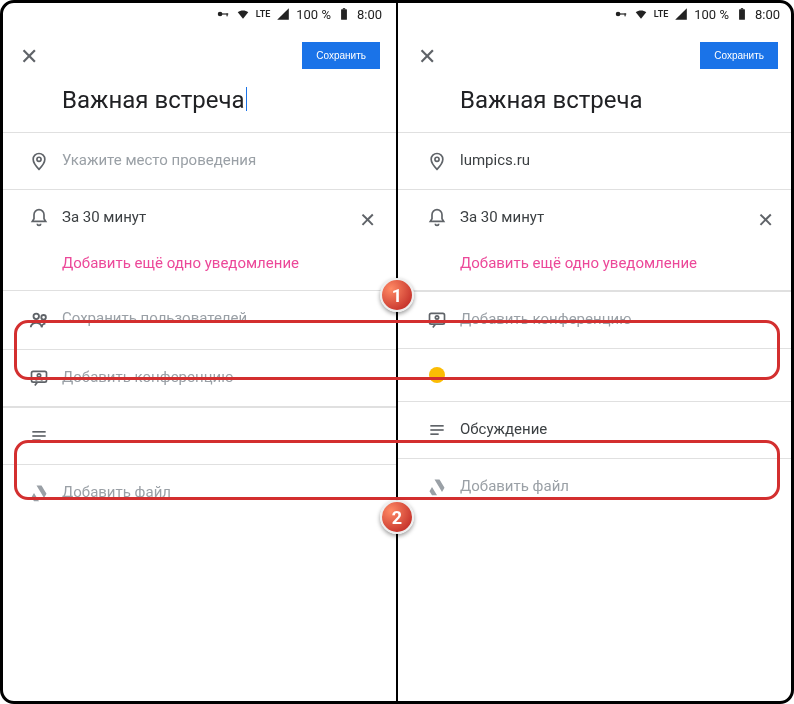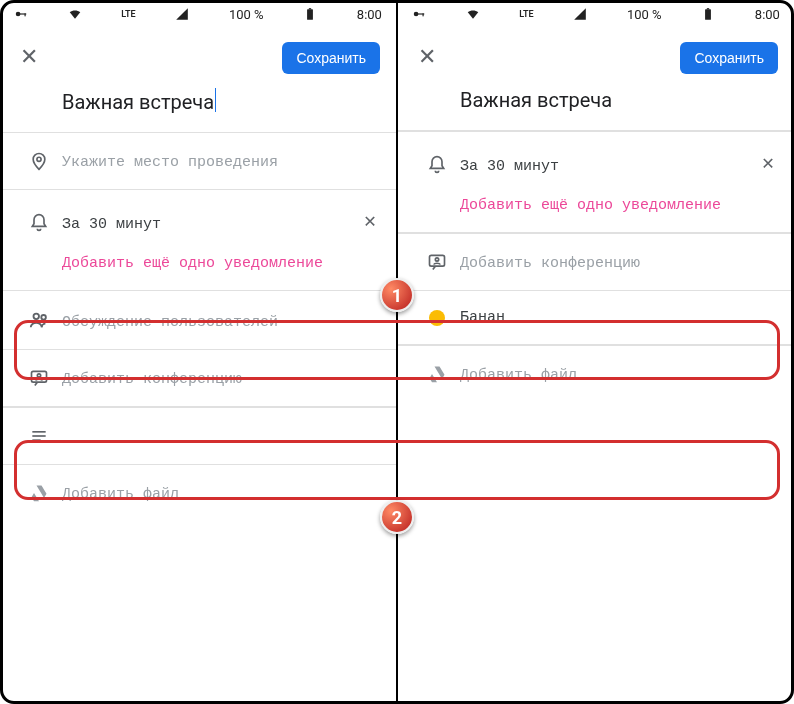--- a/index.html
+++ b/index.html
@@ -2,34 +2,34 @@
 <html><head>
 <meta charset="utf-8">
 <style>
   * { box-sizing: border-box; margin: 0; padding: 0; }
   html, body { width: 794px; height: 704px; font-family: Roboto, Arial, sans-serif; background: #fff; }
   .frame { position: absolute; inset: 0; border: 3px solid #000; border-radius: 14px; pointer-events: none; }
   .screens { display: flex; width: 100%; height: 100%; }
   .screen { width: 50%; height: 100%; background: #fff; position: relative; overflow: hidden; }
   .divider { width: 0; border-left: 2px solid #000; }
 
-  .status-bar { height: 28px; display: flex; justify-content: space-between; align-items: center; gap: 6px; padding: 0 14px; font-size: 13px; color: #222; }
+  .status-bar { height: 28px; display: flex; justify-content: flex-end; align-items: center; gap: 6px; padding: 0 14px; font-size: 13px; color: #222; }
   .status-bar svg { width: 14px; height: 14px; }
 
   .header { display: flex; align-items: flex-start; padding: 14px 16px 0 16px; }
   .close-x { font-size: 22px; color: #5f6368; line-height: 1; cursor: pointer; padding: 4px; }
   .spacer { flex: 1; }
-  .save-btn { background: #1a73e8; color: #fff; border: none; border-radius: 6px; padding: 8px 14px; font-size: 14px; font-weight: 500; cursor: pointer; }
-
-  .title-row { padding: 14px 16px 18px 62px; font-size: 20px; color: #202124; position: relative; }
+  .save-btn { background: #1a73e8; color: #fff; border: none; border-radius: 0; padding: 8px 14px; font-size: 10px; font-weight: 500; cursor: pointer; }
+
+  .title-row { padding: 14px 16px 18px 62px; font-size: 24px; color: #202124; position: relative; }
   .cursor-caret::after { content: ""; display: inline-block; width: 1px; height: 24px; background: #1a73e8; vertical-align: -3px; margin-left: 1px; }
 
   .hr { height: 1px; background: #e0e0e0; }
 
-  .row { display: flex; align-items: flex-end; padding: 18px 16px; font-family: Liberation Mono, monospace; }
+  .row { display: flex; align-items: flex-start; padding: 18px 16px; }
   .row .icon-slot { width: 46px; display: flex; justify-content: center; align-items: center; color: #5f6368; }
   .row .label { flex: 1; font-size: 15px; color: #3c4043; }
   .row .label.placeholder { color: #9aa0a6; }
   .row .clear-x { font-size: 20px; color: #5f6368; cursor: pointer; padding: 0 4px; }
   .row .color-dot { width: 16px; height: 16px; border-radius: 50%; }
   .row .blur { filter: blur(3px); display: inline-block; }
 
   .row.add-more { padding-top: 4px; padding-bottom: 18px; }
   .row.add-more .icon-slot { visibility: hidden; }
   .row.add-more .label { color: #ec4899; }
@@ -103,21 +103,21 @@
     <div class="hr"></div>
     <div class="row">
       <span class="icon-slot">
           <svg width="22" height="22" viewBox="0 0 24 24" fill="none" stroke="#5f6368" stroke-width="2">
             <circle cx="9" cy="8" r="3"></circle>
             <circle cx="17" cy="9" r="2.5"></circle>
             <path d="M3 20c0-3 3-5 6-5s6 2 6 5"></path>
             <path d="M15 20c0-2.5 2-4 4-4"></path>
           </svg>
         </span>
-      <span class="label placeholder">Обсуждение пользователей</span>
+      <span class="label placeholder">Сохранить пользователей</span>
     </div>
 
     <div class="hr"></div>
     <div class="row">
       <span class="icon-slot">
           <svg width="20" height="20" viewBox="0 0 24 24" fill="none" stroke="#5f6368" stroke-width="2">
             <rect x="3" y="4" width="18" height="13" rx="2"></rect>
             <circle cx="12" cy="9" r="2"></circle>
             <path d="M8 15c1-2 7-2 8 0"></path>
             <path d="M7 21l3-4"></path>
@@ -176,20 +176,29 @@
 
     <div class="header">
       <span class="close-x">✕</span>
       <span class="spacer"></span>
       <button class="save-btn">Сохранить</button>
     </div>
 
     <div class="title-row">Важная встреча</div>
 
     <div class="hr"></div>
+    <div class="row">
+      <span class="icon-slot">
+          <svg width="20" height="20" viewBox="0 0 24 24" fill="none" stroke="#5f6368" stroke-width="2">
+            <path d="M12 22s7-7 7-12a7 7 0 10-14 0c0 5 7 12 7 12z"></path>
+            <circle cx="12" cy="10" r="2.5"></circle>
+          </svg>
+        </span>
+      <span class="label">lumpics.ru</span>
+    </div>
 
     <div class="hr"></div>
     <div class="row">
       <span class="icon-slot">
           <svg width="20" height="20" viewBox="0 0 24 24" fill="none" stroke="#5f6368" stroke-width="2">
             <path d="M6 8a6 6 0 1112 0v5l2 3H4l2-3V8z"></path>
             <path d="M10 19a2 2 0 004 0"></path>
           </svg>
         </span>
       <span class="label">За 30 минут</span>
@@ -213,24 +222,33 @@
           </svg>
         </span>
       <span class="label placeholder">Добавить конференцию</span>
     </div>
 
     <div class="hr"></div>
     <div class="row">
       <span class="icon-slot">
           <span class="color-dot" style="background:#fbbc04"></span>
         </span>
-      <span class="label">Банан</span>
-    </div>
-
-    <div class="hr"></div>
+    </div>
+
+    <div class="hr"></div>
+    <div class="row">
+      <span class="icon-slot">
+          <svg width="20" height="20" viewBox="0 0 24 24" fill="none" stroke="#5f6368" stroke-width="2">
+            <line x1="4" y1="7" x2="20" y2="7"></line>
+            <line x1="4" y1="12" x2="20" y2="12"></line>
+            <line x1="4" y1="17" x2="14" y2="17"></line>
+          </svg>
+        </span>
+      <span class="label">Обсуждение</span>
+    </div>
 
     <div class="hr"></div>
     <div class="row">
       <span class="icon-slot">
           <svg width="20" height="20" viewBox="0 0 24 24" fill="#9aa0a6">
             <path d="M9 3h6l6 10h-6L9 3zM3 17l3-5 6 10H6l-3-5zM15 13h6l-3 5-3-5z"></path>
           </svg>
         </span>
       <span class="label placeholder">Добавить файл</span>
     </div>

